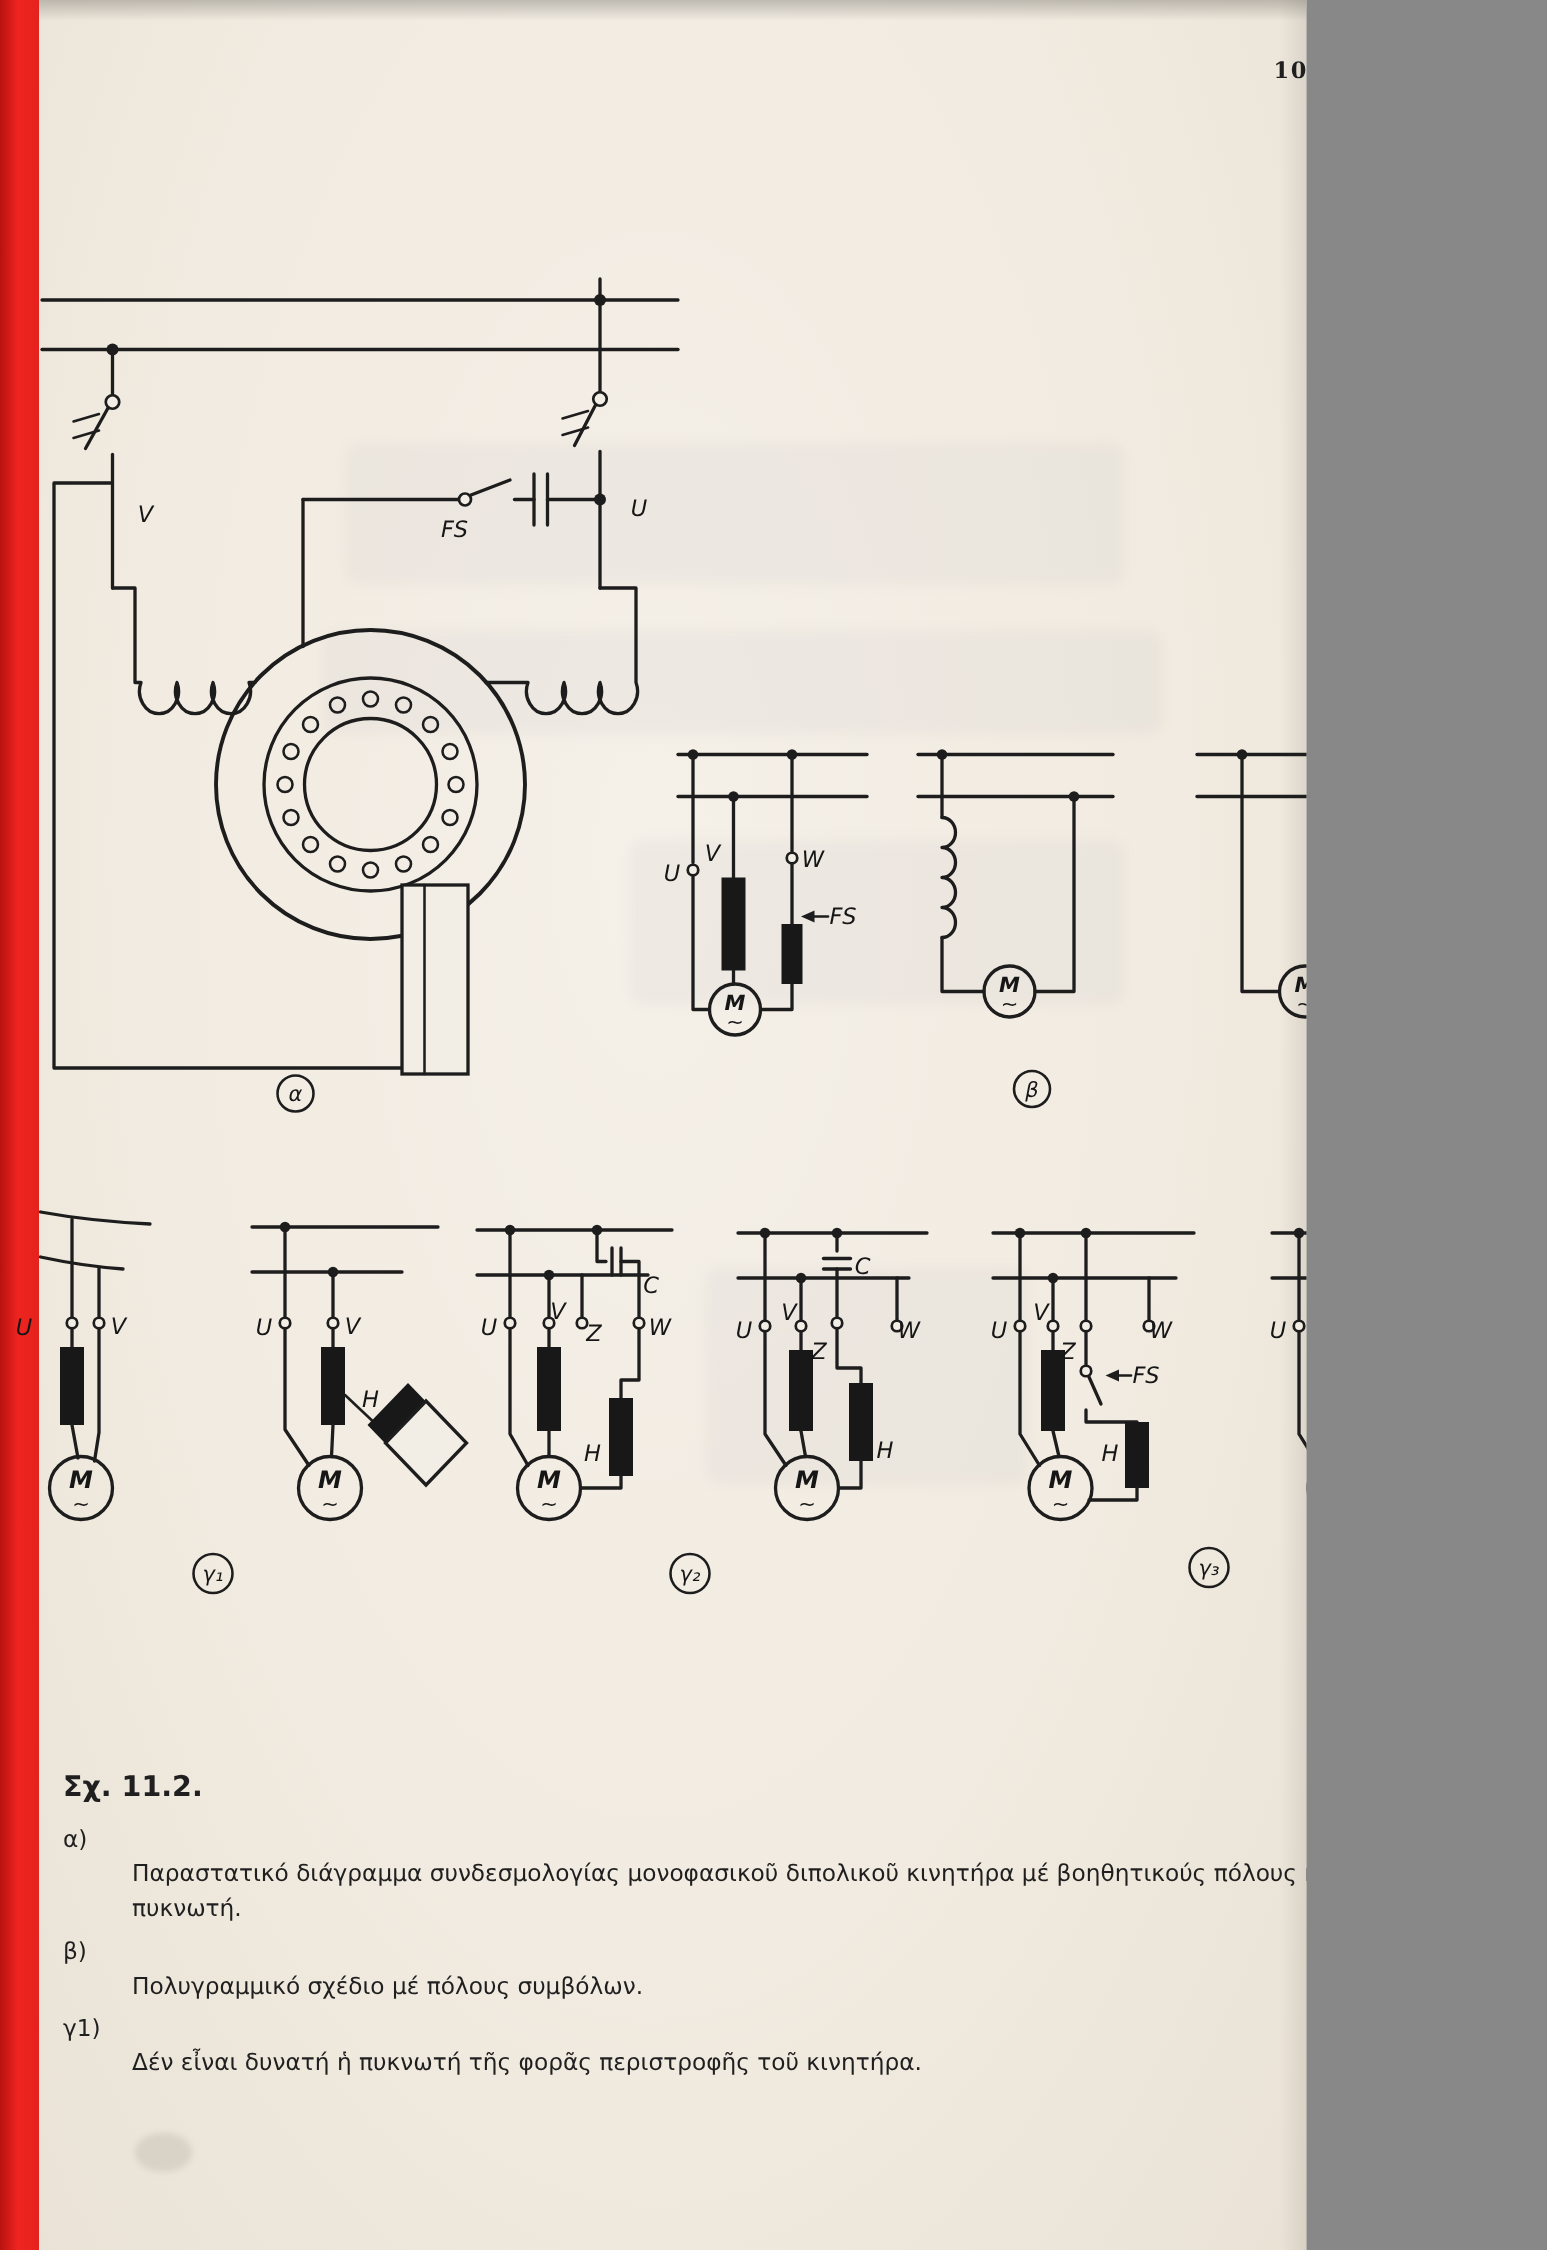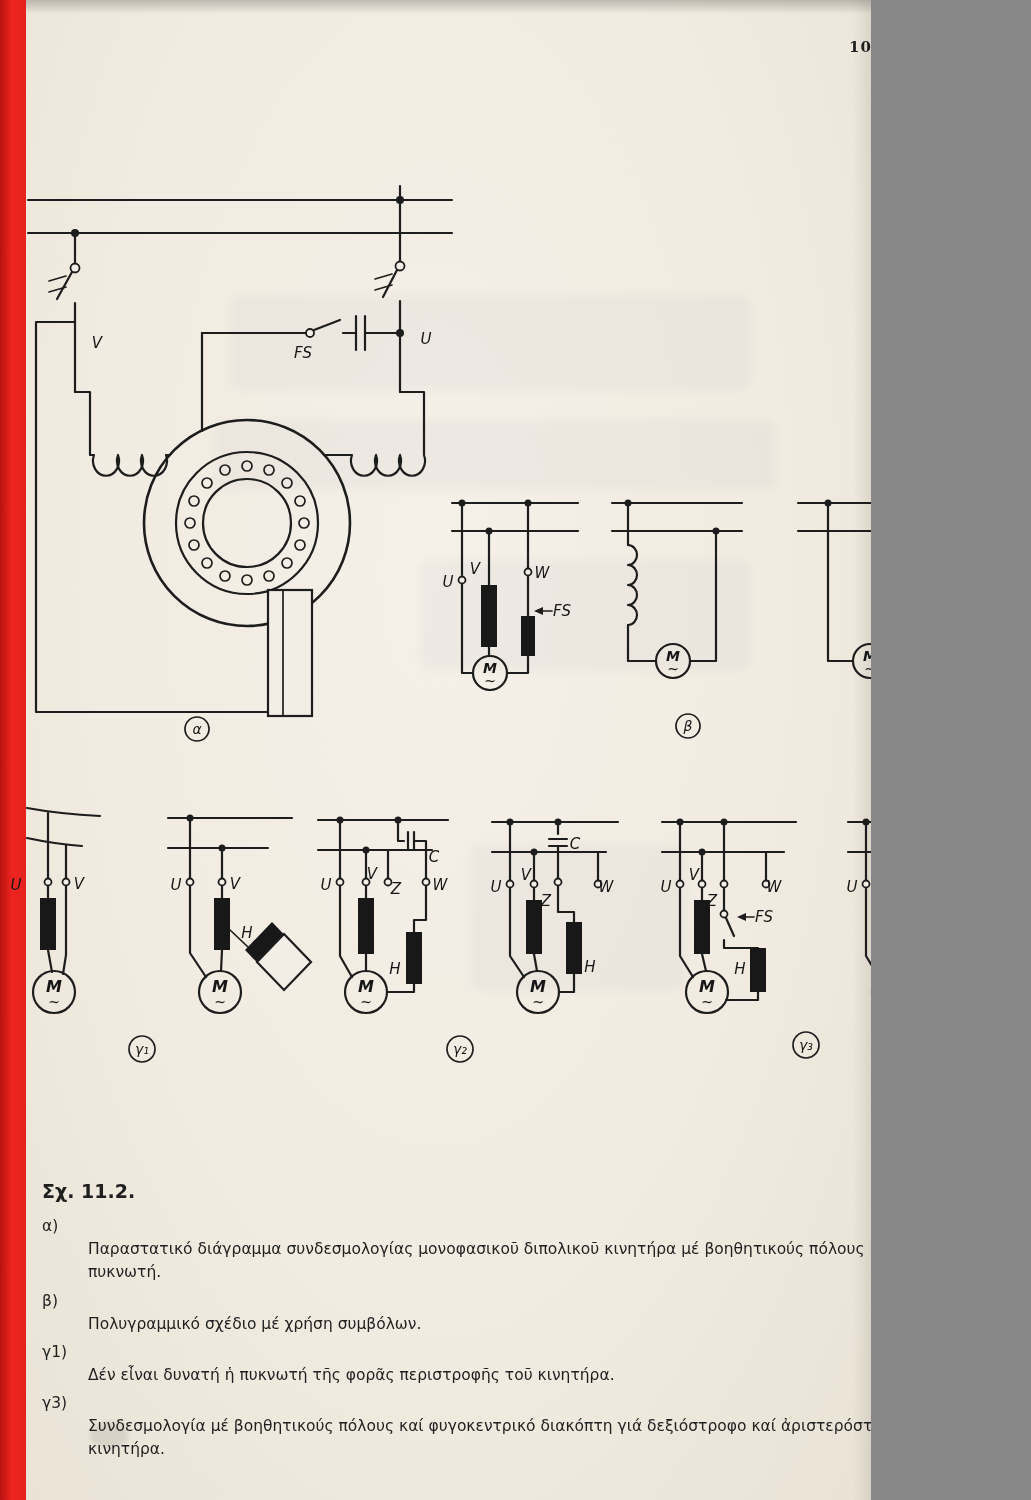--- a/index.html
+++ b/index.html
@@ -428,24 +428,20 @@
   </svg>
 
   <div class="caption">
     <div class="caption-title">Σχ. 11.2.</div>
     <div class="entry">
       <span class="lab">α)</span>
       <span class="txt">Παραστατικό διάγραμμα συνδεσμολογίας μονοφασικοῦ διπολικοῦ κινητήρα μέ βοηθητικούς πόλους καί πυκνωτή.</span>
     </div>
     <div class="entry">
       <span class="lab">β)</span>
-      <span class="txt">Πολυγραμμικό σχέδιο μέ χρήση συμβόλων.</span>
+      <span class="txt">Πολυγραμμικό σχέδιο μέ πόλους συμβόλων.</span>
     </div>
     <div class="entry">
       <span class="lab">γ1)</span>
       <span class="txt">Δέν εἶναι δυνατή ἡ πυκνωτή τῆς φορᾶς περιστροφῆς τοῦ κινητήρα.</span>
     </div>
-    <div class="entry">
-      <span class="lab">γ3)</span>
-      <span class="txt">Συνδεσμολογία μέ βοηθητικούς πόλους καί φυγοκεντρικό διακόπτη γιά δεξιόστροφο καί ἀριστερόστροφο κινητήρα.</span>
-    </div>
   </div>
 </div>
 
 </body></html>

